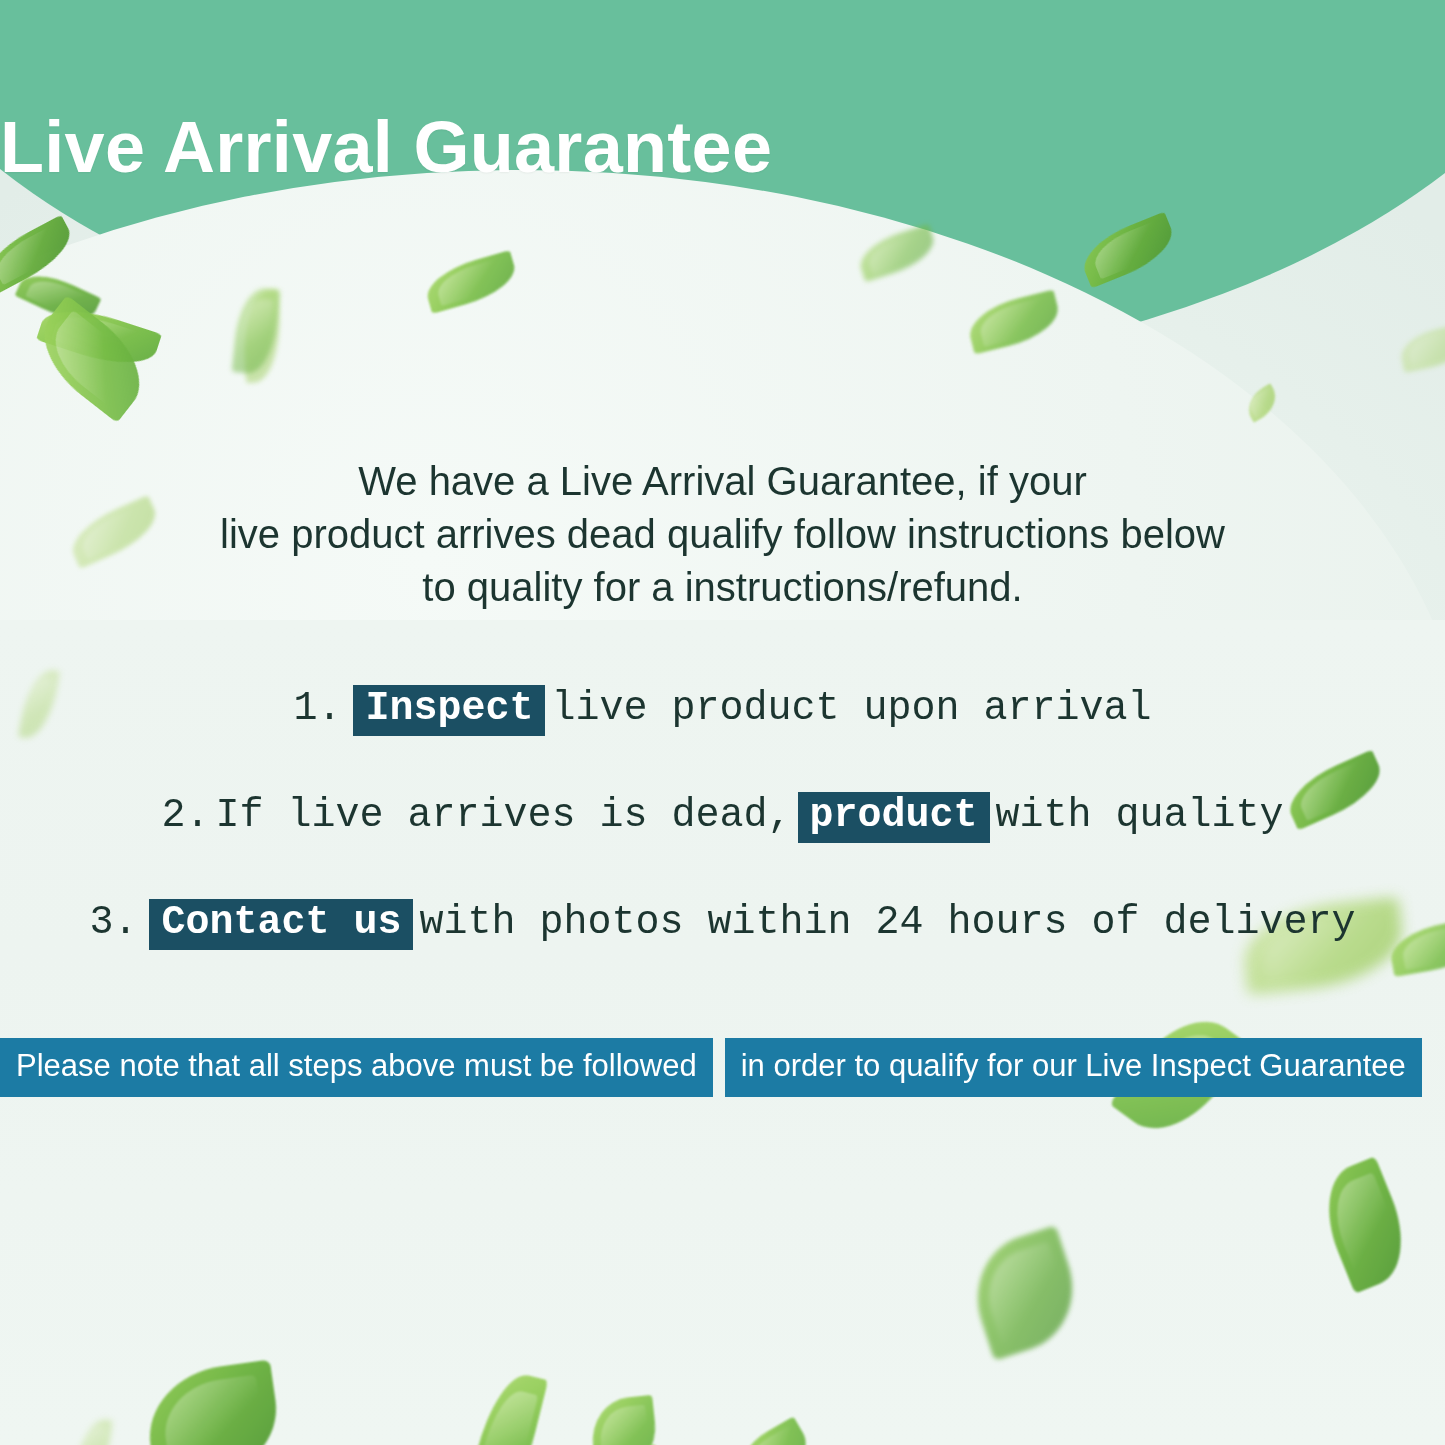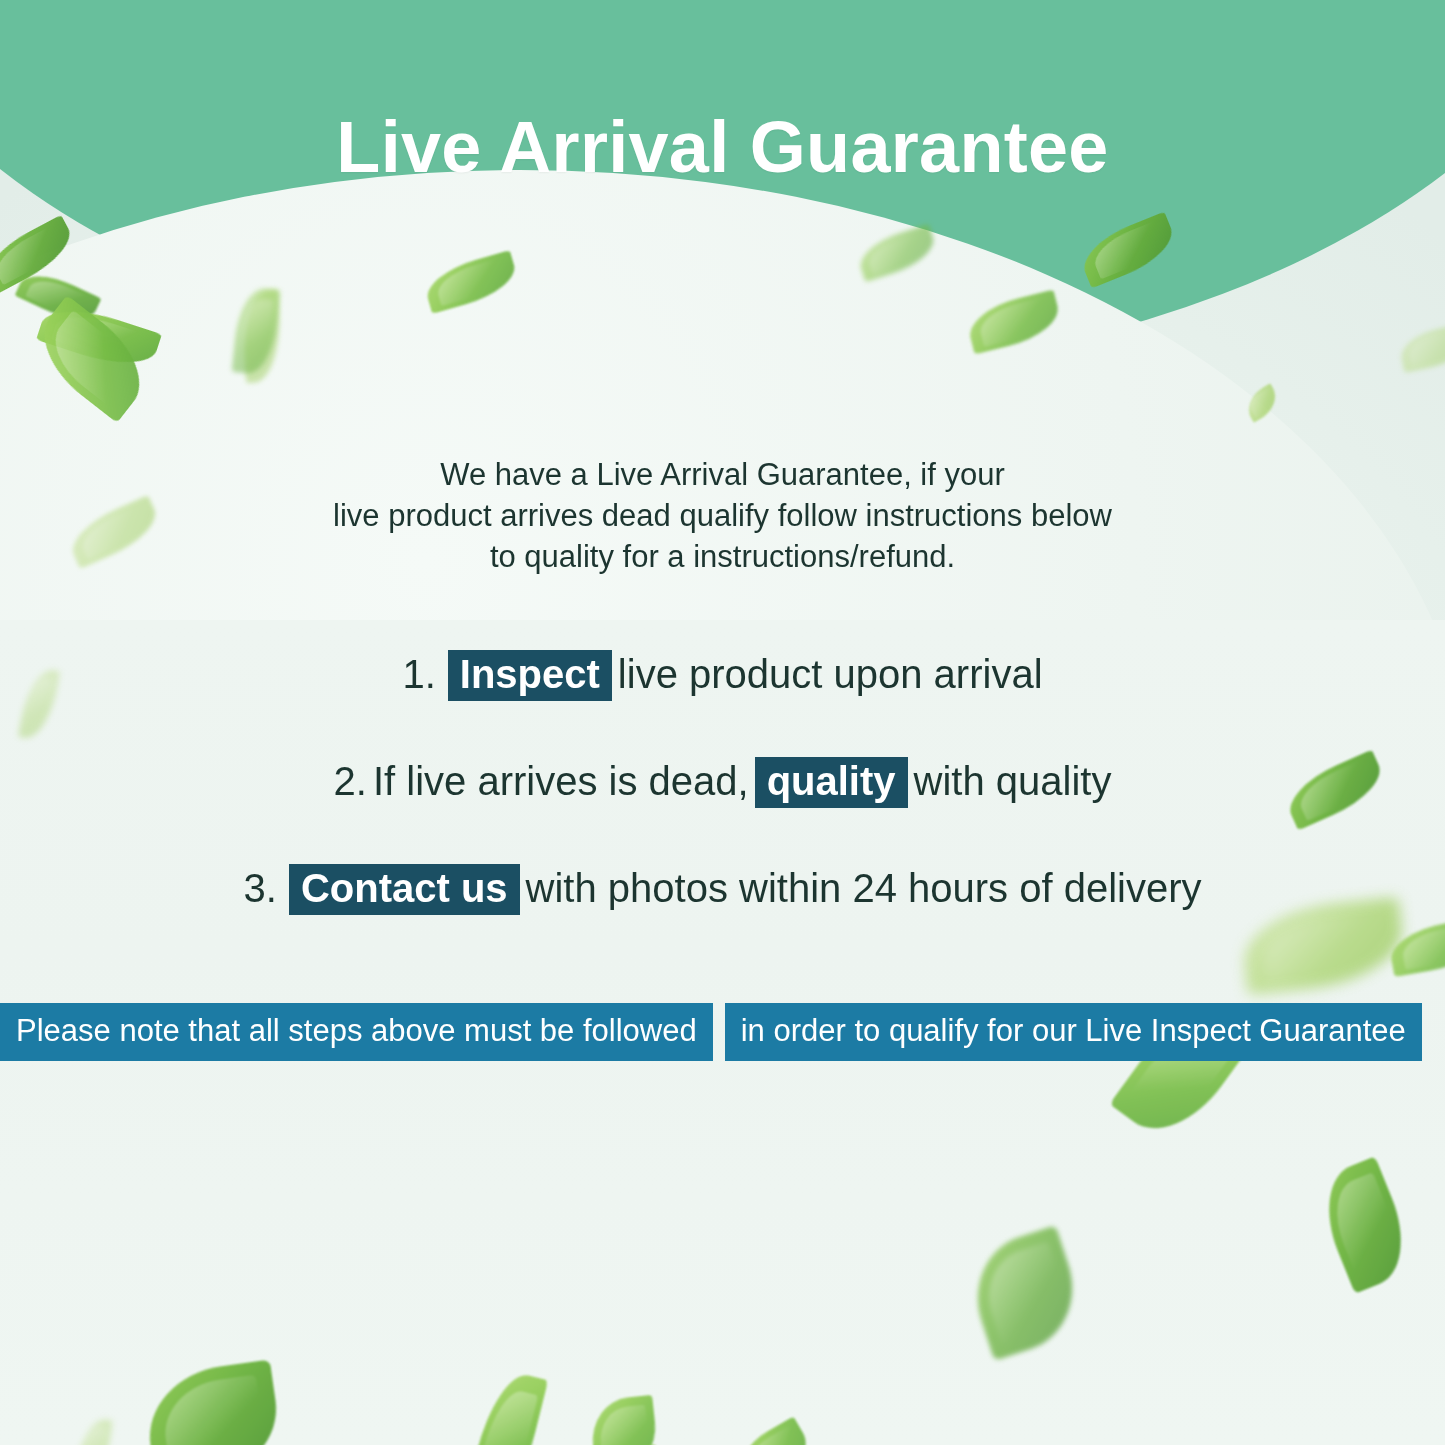--- a/index.html
+++ b/index.html
@@ -82,21 +82,21 @@
     background: linear-gradient(135deg, #8fcb52 0%, #6cb33e 45%, #4e9633 100%);
   }
   .leaf.slim { border-radius: 80% 4% 80% 4%; }
 
   
   .title {
     position: absolute;
     left: 0;
     right: 0;
     top: 62px;
-    text-align: center;
+    text-align: left;
     color: #ffffff;
     font-size: 72px;
     font-weight: bold;
     letter-spacing: 0.3px;
     line-height: 1.05;
     text-shadow: 0 1px 2px rgba(0,0,0,.05);
     z-index: 20;
   }
 
   
@@ -104,39 +104,40 @@
     position: absolute;
     left: 0;
     right: 0;
     top: 455px;
     z-index: 20;
     text-align: center;
     color: #1c3530;
   }
 
   .intro {
-    font-size: 31px;
+    font-size: 40px;
     line-height: 1.32;
     font-weight: 500;
     color: #1c3530;
     margin: 0 auto;
     max-width: 1140px;
   }
   .intro span { display: block; }
 
   .steps {
     margin-top: 72px;
   }
   .step {
     font-size: 40px;
     line-height: 1.18;
     color: #1c3530;
     font-weight: 500;
     margin: 0 0 56px 0;
     white-space: nowrap;
+    font-family: Liberation Mono, monospace;
   }
   .step:last-child { margin-bottom: 0; }
 
   .hl {
     display: inline-block;
     background: #1b4f63;
     color: #ffffff;
     font-weight: bold;
     padding: 3px 12px 6px 12px;
     margin: 0 6px;
@@ -219,21 +220,21 @@
       <span>to quality for a instructions/refund.</span>
     </p>
 
     <div class="steps">
 
       <p class="step">
         <span class="num">1.</span><span class="hl">Inspect</span><span>live product upon arrival</span>
       </p>
 
       <p class="step">
-        <span class="num">2.</span><span>If live arrives is dead,</span><span class="hl">quality</span><span>with quality</span>
+        <span class="num">2.</span><span>If live arrives is dead,</span><span class="hl">product</span><span>with quality</span>
       </p>
 
       <p class="step">
         <span class="num">3.</span><span class="hl">Contact us</span><span>with photos within 24 hours of delivery</span>
       </p>
 
     </div>
 
     <div class="notes">
       <div class="note">Please note that all steps above must be followed</div>

